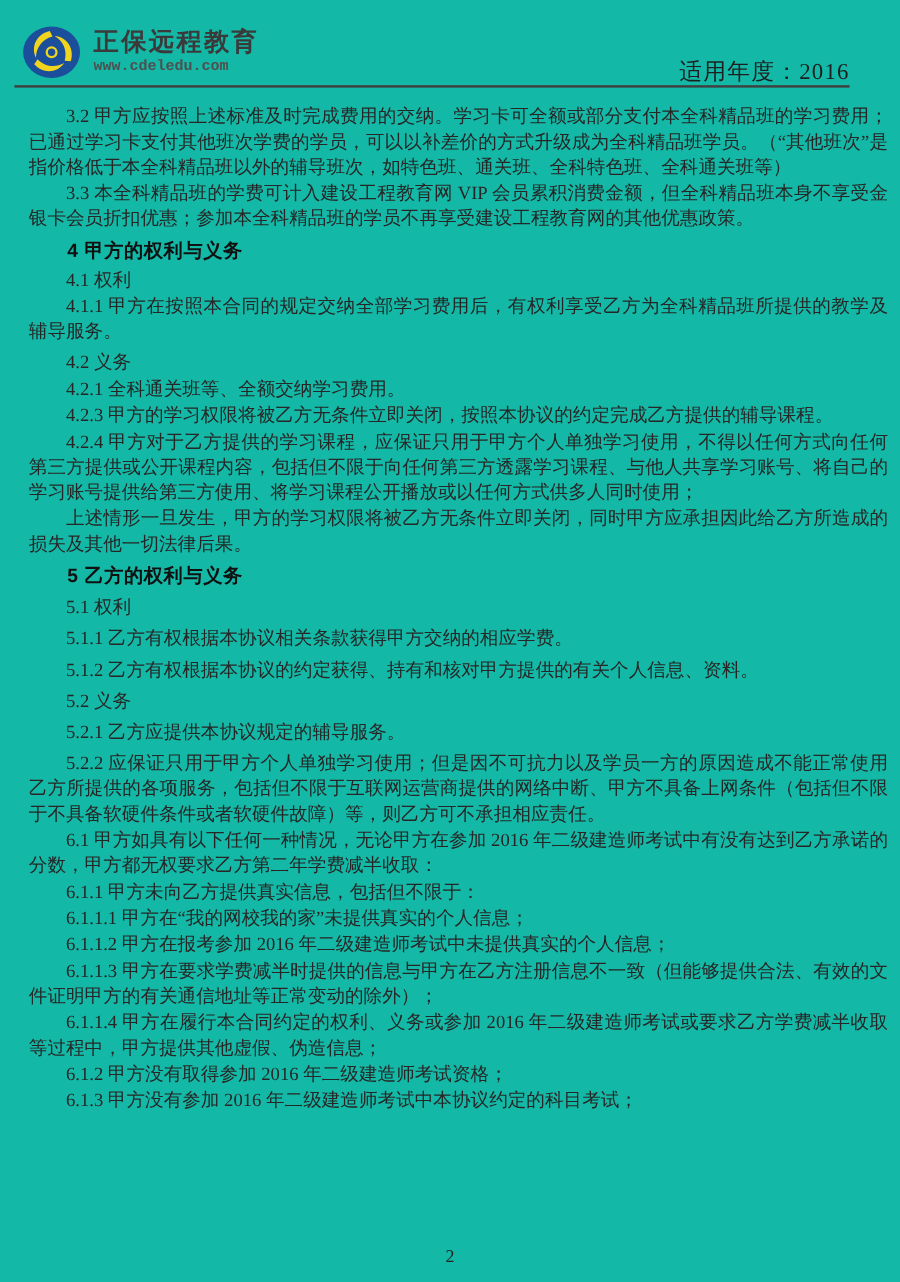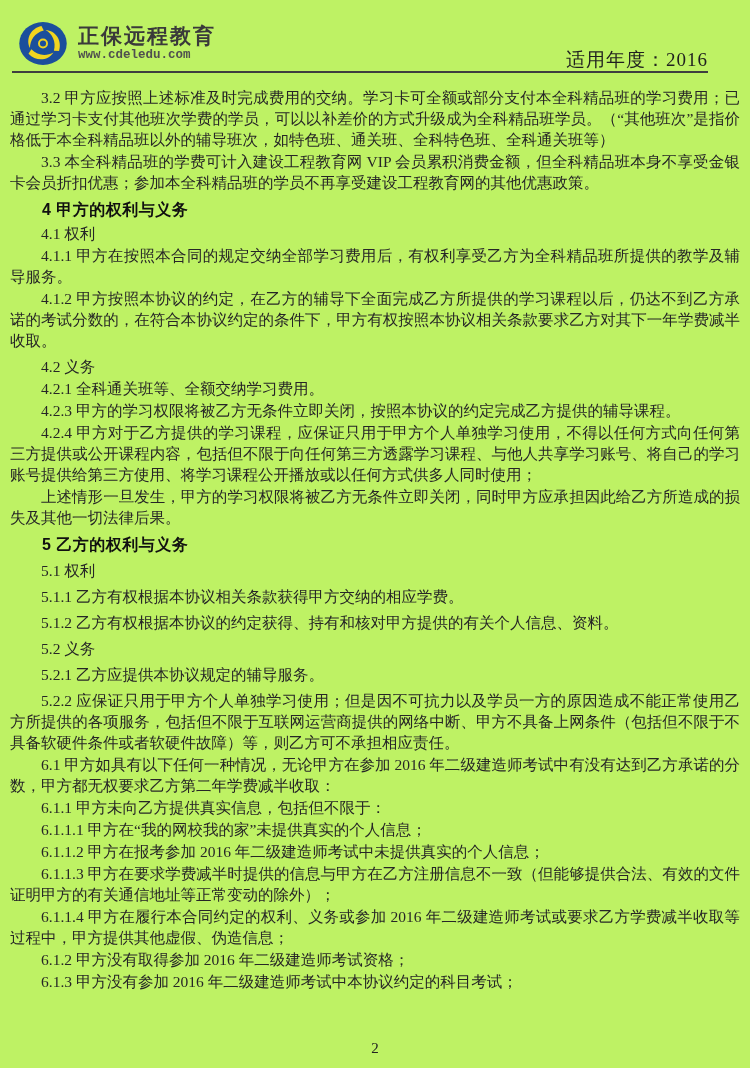--- a/index.html
+++ b/index.html
@@ -1,20 +1,20 @@
 <!DOCTYPE html>
 <html><head>
 <meta charset="utf-8">
 <style>
   html,body{margin:0;padding:0;background:#e8e8e8;}
   .page{
     position:relative;
     width:750px;height:1068px;
     margin:0 auto;
-    background:#bef264;
+    background:#14b8a6;
     font-family:"Liberation Serif","DejaVu Serif",serif;
     color:#262626;
     overflow:hidden;
   }
   
   .hdr{position:absolute;top:0;left:0;right:0;height:84px;}
   .logo-wrap{position:absolute;left:16px;top:19px;display:flex;align-items:center;}
   .logo-icon{width:54px;height:49px;flex:0 0 auto;}
   .brand-col{margin-left:8px;}
   .brand-name{
@@ -26,21 +26,21 @@
     font-family:Liberation Mono, monospace;
     font-weight:600;font-size:12.5px;line-height:15px;color:#4f4f4f;
   }
   .year-label{
     position:absolute;right:42px;top:47px;
     font-size:19px;color:#1f1f1f;letter-spacing:1px;
   }
   .hdr-rule{position:absolute;left:12px;right:42px;top:71px;height:2px;background:var(--rule-color,#3f3f3f);}
   
   .doc{
-    position:absolute;top:86px;left:10px;right:10px;
+    position:absolute;top:86px;left:24px;right:10px;
     font-size:15.5px;line-height:21px;
     text-align:justify;
     word-break:break-all;
   }
   .blk{text-indent:2em;margin:0;}
   .blk.para{margin-top:1px;}
   .blk.spaced{margin-top:5px;}
   .blk.heading{
     font-family:"Liberation Sans","DejaVu Sans",sans-serif;
     font-weight:bold;font-size:16px;color:#101010;
@@ -77,21 +77,20 @@
     <div class="year-label">适用年度：2016</div>
     <div class="hdr-rule"></div>
   </div>
 
   <div class="doc" id="docBody">
       <div class="blk para">3.2 甲方应按照上述标准及时完成费用的交纳。学习卡可全额或部分支付本全科精品班的学习费用；已通过学习卡支付其他班次学费的学员，可以以补差价的方式升级成为全科精品班学员。（“其他班次”是指价格低于本全科精品班以外的辅导班次，如特色班、通关班、全科特色班、全科通关班等）</div>
       <div class="blk para">3.3 本全科精品班的学费可计入建设工程教育网 VIP 会员累积消费金额，但全科精品班本身不享受金银卡会员折扣优惠；参加本全科精品班的学员不再享受建设工程教育网的其他优惠政策。</div>
       <div class="blk heading">4 甲方的权利与义务</div>
       <div class="blk para">4.1 权利</div>
       <div class="blk para">4.1.1 甲方在按照本合同的规定交纳全部学习费用后，有权利享受乙方为全科精品班所提供的教学及辅导服务。</div>
-      <div class="blk para">4.1.2 甲方按照本协议的约定，在乙方的辅导下全面完成乙方所提供的学习课程以后，仍达不到乙方承诺的考试分数的，在符合本协议约定的条件下，甲方有权按照本协议相关条款要求乙方对其下一年学费减半收取。</div>
       <div class="blk para spaced">4.2 义务</div>
       <div class="blk para">4.2.1 全科通关班等、全额交纳学习费用。</div>
       <div class="blk para">4.2.3 甲方的学习权限将被乙方无条件立即关闭，按照本协议的约定完成乙方提供的辅导课程。</div>
       <div class="blk para">4.2.4 甲方对于乙方提供的学习课程，应保证只用于甲方个人单独学习使用，不得以任何方式向任何第三方提供或公开课程内容，包括但不限于向任何第三方透露学习课程、与他人共享学习账号、将自己的学习账号提供给第三方使用、将学习课程公开播放或以任何方式供多人同时使用；</div>
       <div class="blk para">上述情形一旦发生，甲方的学习权限将被乙方无条件立即关闭，同时甲方应承担因此给乙方所造成的损失及其他一切法律后果。</div>
       <div class="blk heading">5 乙方的权利与义务</div>
       <div class="blk para spaced">5.1 权利</div>
       <div class="blk para spaced">5.1.1 乙方有权根据本协议相关条款获得甲方交纳的相应学费。</div>
       <div class="blk para spaced">5.1.2 乙方有权根据本协议的约定获得、持有和核对甲方提供的有关个人信息、资料。</div>
       <div class="blk para spaced">5.2 义务</div>

